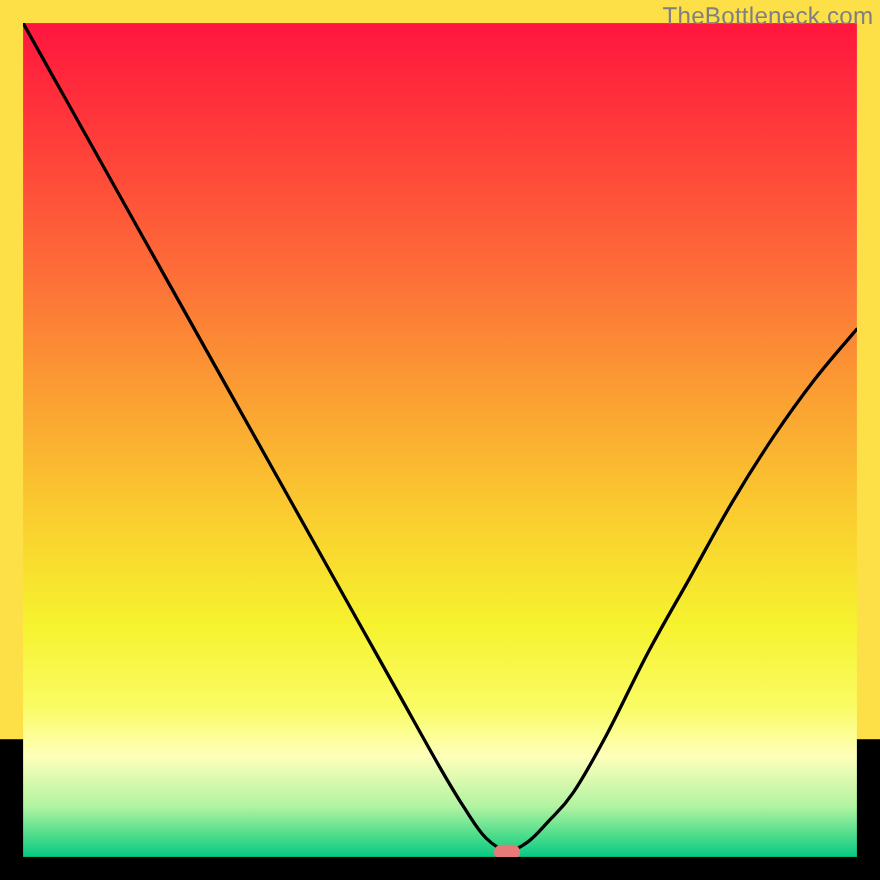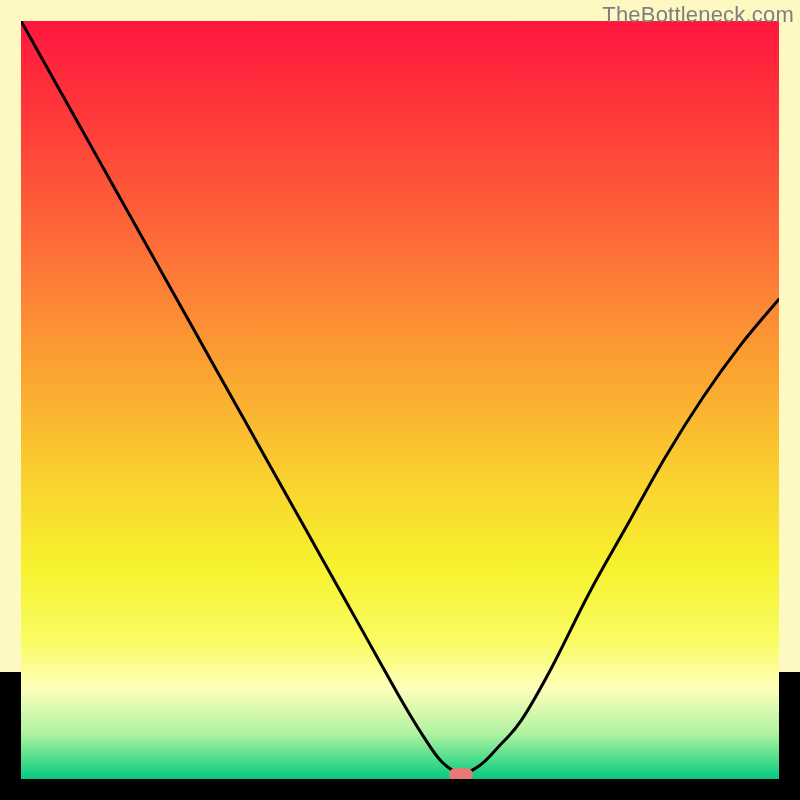--- a/index.html
+++ b/index.html
@@ -10,21 +10,21 @@
     background: #000;
     overflow: hidden;
     font-family: Arial, Helvetica, sans-serif;
   }
   .frame {
     position: absolute;
     left: 0;
     top: 0;
     width: 800px;
     height: 672px;
-    background: #fef9c3;
+    background: #fde047;
   }
   .plot-area {
     position: absolute;
     left: 21px;
     top: 21px;
     width: 758px;
     height: 758px;
     overflow: hidden;
   }
   .gradient {

